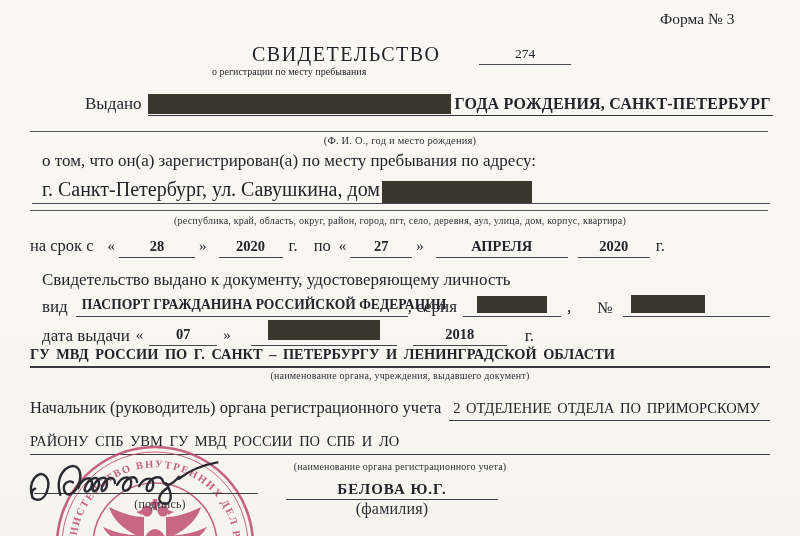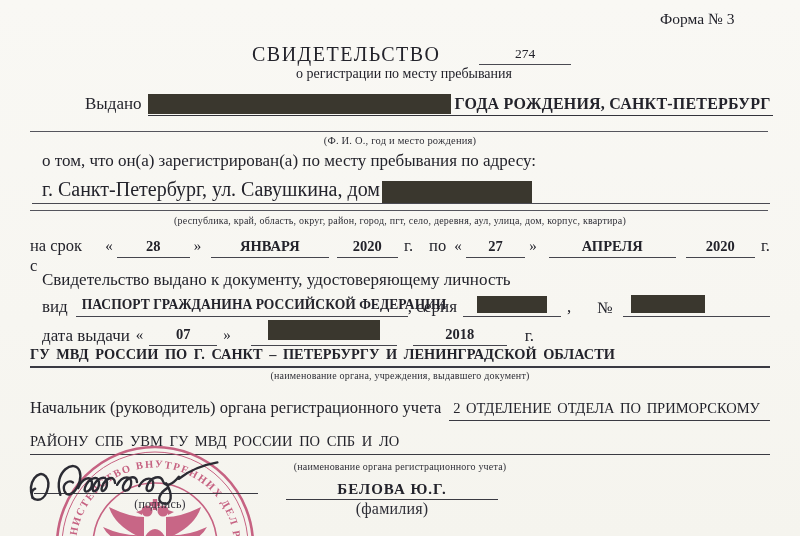--- a/index.html
+++ b/index.html
@@ -8,21 +8,21 @@
   .page {
     position:relative; width:800px; height:536px; overflow:hidden;
     background:linear-gradient(180deg,#f9f8f4 0%, #f7f6f1 60%, #f5f4ee 100%);
   }
   .caption { position:absolute; width:800px; text-align:center; font-size:10.5px; color:#2e2e36; letter-spacing:0.2px; }
   .redact { background:#3a372e; display:inline-block; }
 
   .form-label { position:absolute; top:10px; left:660px; width:110px; font-size:15.5px; }
   .title { position:absolute; top:43px; left:252px; font-size:20px; letter-spacing:1.5px; }
   .title-number { position:absolute; top:46px; left:479px; width:92px; text-align:center; font-size:13.5px; border-bottom:1px solid #4a4a52; padding-bottom:2px; }
-  .subtitle { position:absolute; top:66px; left:212px; width:300px; text-align:right; font-size:14px; }
+  .subtitle { position:absolute; top:66px; left:212px; width:300px; text-align:left; font-size:10px; }
 
   .issued-row { position:absolute; top:94px; left:85px; width:683px; display:flex; align-items:flex-end; }
   .issued-label { font-size:17px; padding-bottom:2px; }
   .issued-fill { flex:1; margin-left:6px; border-bottom:1.5px solid #33333b; display:flex; align-items:flex-end; }
   .issued-redact { width:303px; height:20px; margin-bottom:1px; }
   .issued-value { font-size:16px; font-weight:bold; white-space:nowrap; padding:0 2px 2px 4px; letter-spacing:0.2px; }
 
   .blank-line-a { position:absolute; top:113px; left:30px; width:738px; height:19px; border-bottom:1px solid #55555d; }
   .caption-fio { top:135px; }
 
@@ -106,21 +106,20 @@
     <span class="redact address-redact"></span>
   </div>
   <div class="blank-line-b"></div>
   <div class="caption caption-address">(республика, край, область, округ, район, город, пгт, село, деревня, аул, улица, дом, корпус, квартира)</div>
 
   <div class="period-row">
     <span class="label">на срок с</span>
     <span class="q">«</span>
     <span class="pcell pc-day1">28</span>
     <span class="q">»</span>
-    <span class="pcell pc-mon1">ЯНВАРЯ</span>
     <span class="pcell pc-yr1">2020</span>
     <span class="g-suffix">г.</span>
     <span class="po-label">по</span>
     <span class="q">«</span>
     <span class="pcell pc-day2">27</span>
     <span class="q">»</span>
     <span class="pcell pc-mon2">АПРЕЛЯ</span>
     <span class="pcell pc-yr2">2020</span>
     <span class="g-suffix">г.</span>
   </div>

